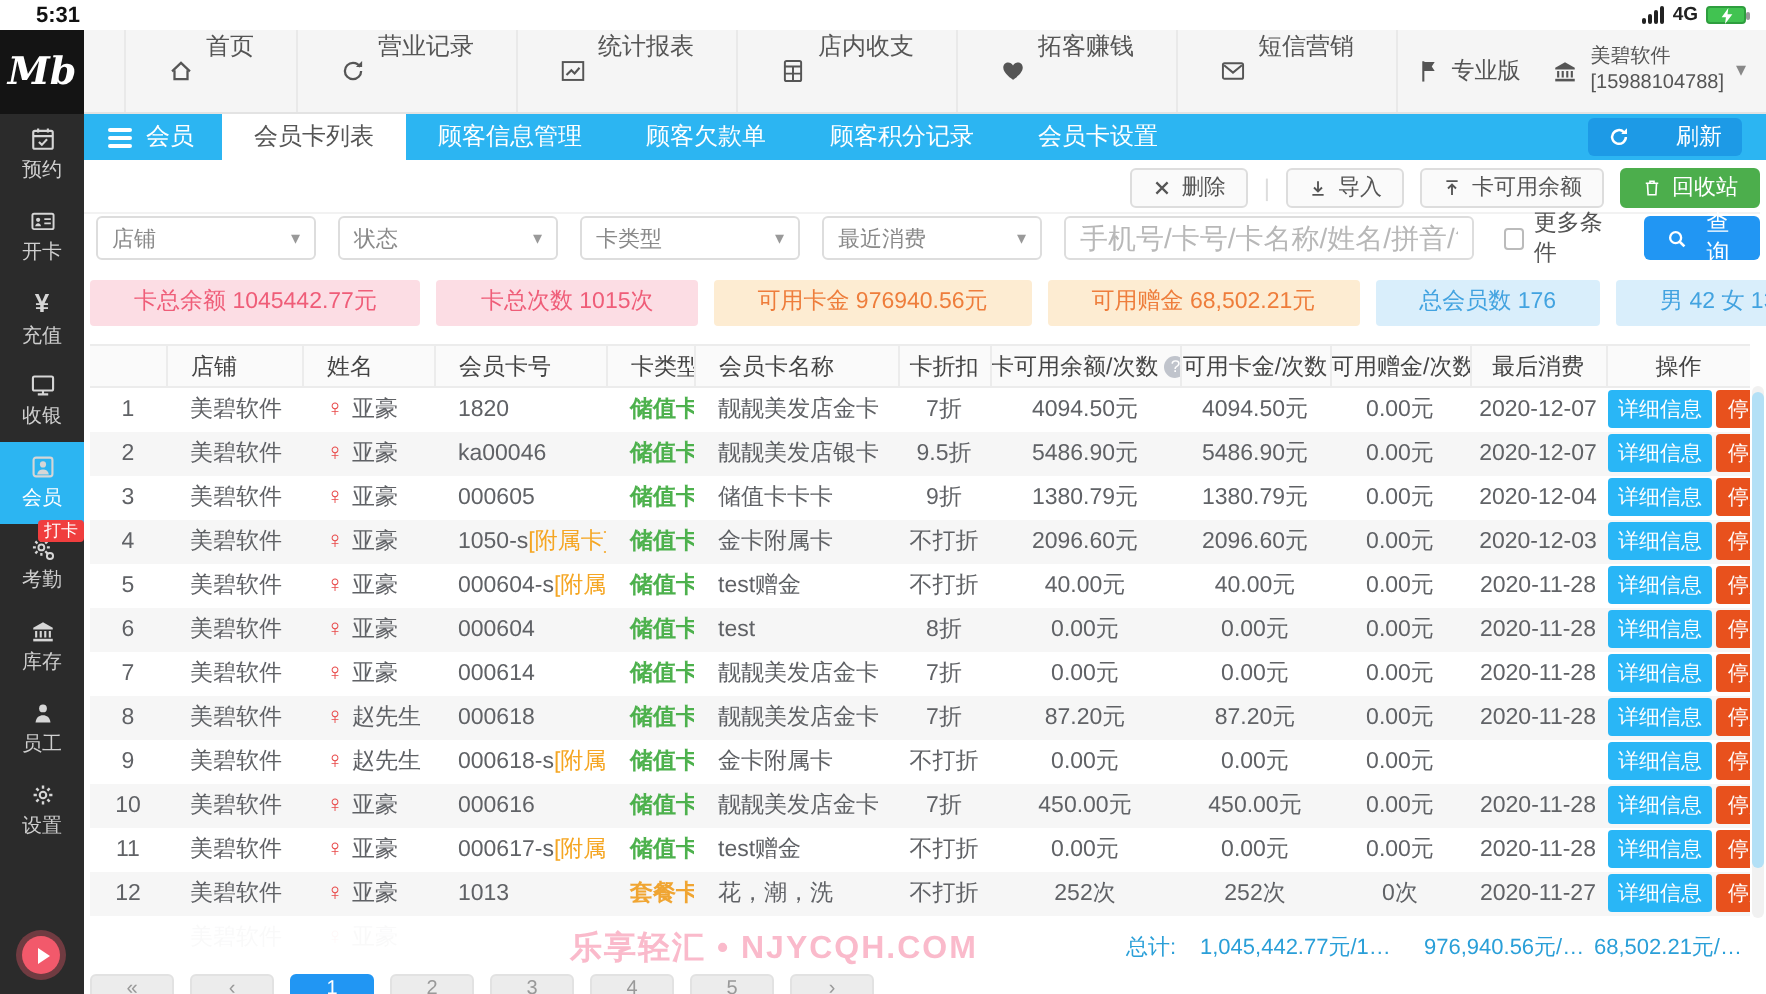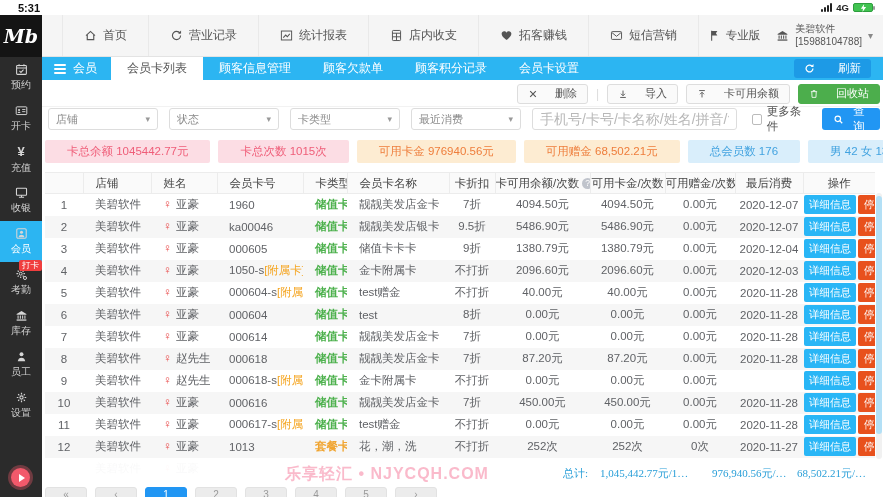--- a/index.html
+++ b/index.html
@@ -32,21 +32,21 @@
   .side-item.active .lbl{color:#fff;}
   .side-badge{position:absolute;top:-2px;right:0;background:#f03e3e;color:#fff;font-size:8.5px;
     line-height:11px;padding:0 3px;border-radius:2px;}
   .play-btn{position:absolute;left:11px;bottom:10px;width:19px;height:19px;border-radius:50%;
     background:#f2596b;box-shadow:0 0 0 3px rgba(242,89,107,.35);display:flex;align-items:center;justify-content:center;}
   .play-btn i{display:block;width:0;height:0;border-left:6px solid #fff;border-top:4px solid transparent;border-bottom:4px solid transparent;margin-left:2px;}
 
   
   .topnav{position:absolute;left:42px;top:15px;width:841px;height:42px;background:#f5f5f5;
     border-bottom:1px solid #e3e3e3;display:flex;align-items:stretch;z-index:10;}
-  .nav-item{display:flex;align-items:center;gap:6px;padding:0 21px;font-size:12px;color:#555;
+  .nav-item{display:flex;gap:6px;padding:0 21px;font-size:12px;color:#555;
     border-right:1px solid #e9e9e9;cursor:pointer;}
   .nav-item:first-child{border-left:1px solid #e9e9e9;margin-left:20px;}
   .nav-item .ic{color:#555;}
   .nav-right{margin-left:auto;display:flex;align-items:center;gap:16px;padding-right:10px;}
   .version{display:flex;align-items:center;gap:5px;font-size:11.5px;color:#555;cursor:pointer;}
   .account{display:flex;align-items:center;gap:6px;cursor:pointer;}
   .account .acct-text{font-size:10px;color:#555;line-height:1.25;}
   .caret{font-size:10px;color:#888;}
 
   
@@ -59,21 +59,21 @@
   .tab.active{background:#fff;color:#555;}
   .refresh-btn{margin-left:auto;margin-right:12px;align-self:center;height:19px;display:flex;align-items:center;gap:23px;
     background:#1d9ae6;border:none;border-radius:3px;color:#fff;font-size:11.5px;padding:0 10px;cursor:pointer;}
   .refresh-btn .ic svg{width:11px;height:11px;}
 
   
   .content{position:absolute;left:42px;top:80px;width:841px;height:417px;background:#fff;overflow:hidden;}
 
   .toolbar{position:absolute;left:0;right:3px;top:3px;height:24px;display:flex;justify-content:flex-end;
     align-items:center;gap:8px;border-bottom:1px solid #f2f2f2;padding-bottom:2px;}
-  .tbtn{height:20px;display:inline-flex;align-items:center;gap:17px;background:#fafafa;border:1px solid #ddd;
+  .tbtn{height:20px;display:inline-flex;align-items:center;gap:5px;background:#fafafa;border:1px solid #ddd;
     border-radius:3px;color:#555;font-size:11px;padding:0 10px;cursor:pointer;}
   .tbtn .ic svg{width:10px;height:10px;}
   .tb-div{color:#ddd;font-size:12px;}
   .tbtn.green{background:#4cae4c;border-color:#4cae4c;color:#fff;}
 
   .filters{position:absolute;left:6px;right:3px;top:28px;height:22px;display:flex;align-items:center;gap:11px;}
   .dd{width:110px;height:22px;border:1px solid #ddd;border-radius:3px;background:#fff;display:flex;
     align-items:center;justify-content:space-between;padding:0 7px;font-size:11px;color:#8a8a8a;cursor:pointer;}
   .dd .caret{color:#999;font-size:9px;}
   .search-input{width:220px;height:22px;border:1px solid #ddd;border-radius:3px;font-size:14px;color:#555;
@@ -106,21 +106,21 @@
   .t-orange{color:#f0a532;font-weight:bold;}
   .tag{color:#f5a623;}
   .help{display:inline-block;width:11px;height:11px;line-height:11px;border-radius:50%;background:#c0c4cc;
     color:#fff;font-size:8.5px;text-align:center;margin-left:3px;vertical-align:1px;}
   .btn-detail{background:#29b6f6;border:none;border-radius:2px;color:#fff;font-size:10.5px;padding:2.5px 5px;margin:0 1px;cursor:pointer;}
   .btn-stop{background:#e8511d;border:none;border-radius:2px;color:#fff;font-size:10.5px;padding:2.5px 6px;margin:0 1px;cursor:pointer;}
   tr.ghost{opacity:.22;}
 
   .totals{position:absolute;left:0;top:382px;width:841px;height:22px;background:rgba(255,255,255,.82);
     font-size:11px;color:#2a9fd8;z-index:5;}
-  .totals span{position:absolute;top:4px;white-space:nowrap;font-family:Liberation Serif, serif;}
+  .totals span{position:absolute;top:4px;white-space:nowrap;}
   .watermark{position:absolute;left:243px;top:384px;font-size:16px;letter-spacing:1px;font-weight:bold;
     color:rgba(245,118,152,.5);z-index:6;white-space:nowrap;}
 
   .vscroll{position:absolute;right:1px;top:113px;width:6px;height:266px;background:#f1f1f1;border-radius:3px;z-index:4;}
   .vscroll .thumb{position:absolute;left:0;top:3px;width:6px;height:238px;background:#b3e0f6;border-radius:3px;}
 
   .pagination{position:absolute;left:3px;top:407px;display:flex;gap:8px;z-index:7;}
   .pg{width:42px;height:16px;background:#ececec;border:1px solid #e2e2e2;border-radius:3px;color:#999;
     font-size:10px;text-align:center;line-height:14px;cursor:pointer;}
   .pg.active{background:#2196f3;border-color:#2196f3;color:#fff;}
@@ -470,21 +470,21 @@
               <th class="ac">可用赠金/次数</th>
               <th class="ac">最后消费</th>
               <th class="ac">操作</th>
             </tr>
           </thead>
         <tbody id="tbody">
             <tr class="">
     <td class="ac">1</td>
     <td class="al">美碧软件</td>
     <td class="al"><span class="gender">♀</span>亚豪</td>
-    <td class="al">1960</td>
+    <td class="al">1820</td>
     <td class="al t-green">储值卡</td>
     <td class="al">靓靓美发店金卡</td>
     <td class="ac">7折</td>
     <td class="ac">4094.50元</td>
     <td class="ac">4094.50元</td>
     <td class="ac">0.00元</td>
     <td class="ac">2020-12-07</td>
     <td class="ac"><button class="btn-detail">详细信息</button><button class="btn-stop">停用</button></td>
   </tr>
             <tr class="even">

